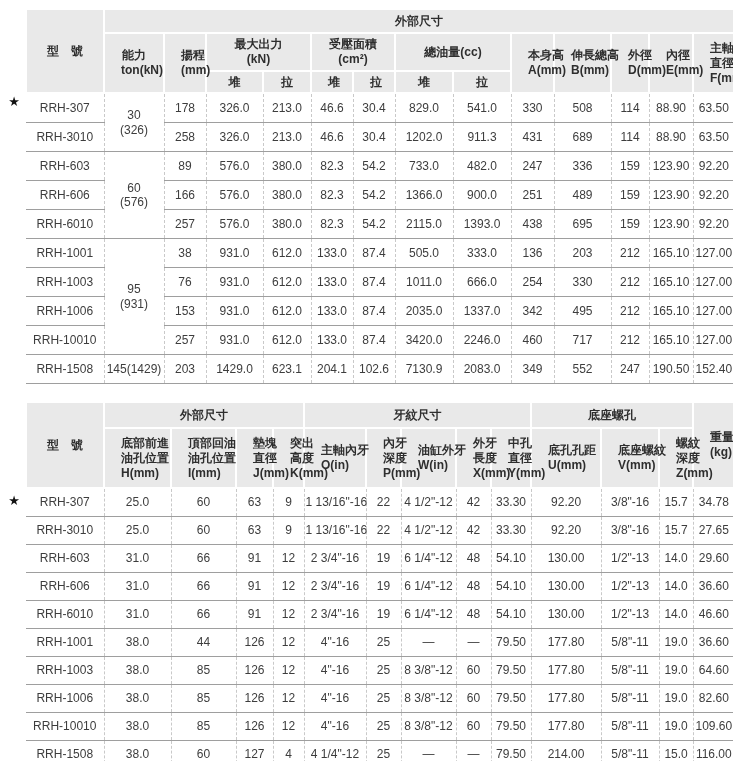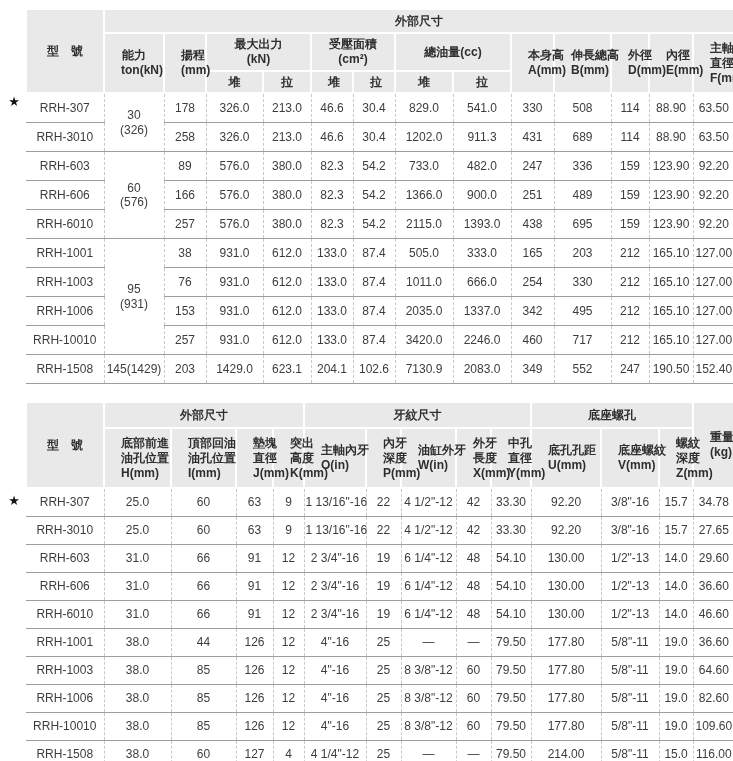--- a/index.html
+++ b/index.html
@@ -194,21 +194,21 @@
             <td>RRH-1001</td>
             <td class="cap-cell" rowspan="4">95
 (931)</td>
             <td>38</td>
             <td>931.0</td>
             <td>612.0</td>
             <td>133.0</td>
             <td>87.4</td>
             <td>505.0</td>
             <td>333.0</td>
-            <td>165</td>
+            <td>136</td>
             <td>203</td>
             <td>212</td>
             <td>165.10</td>
             <td>127.00</td>
           </tr>
           <tr>
             <td>RRH-1003</td>
             <td>76</td>
             <td>931.0</td>
             <td>612.0</td>

